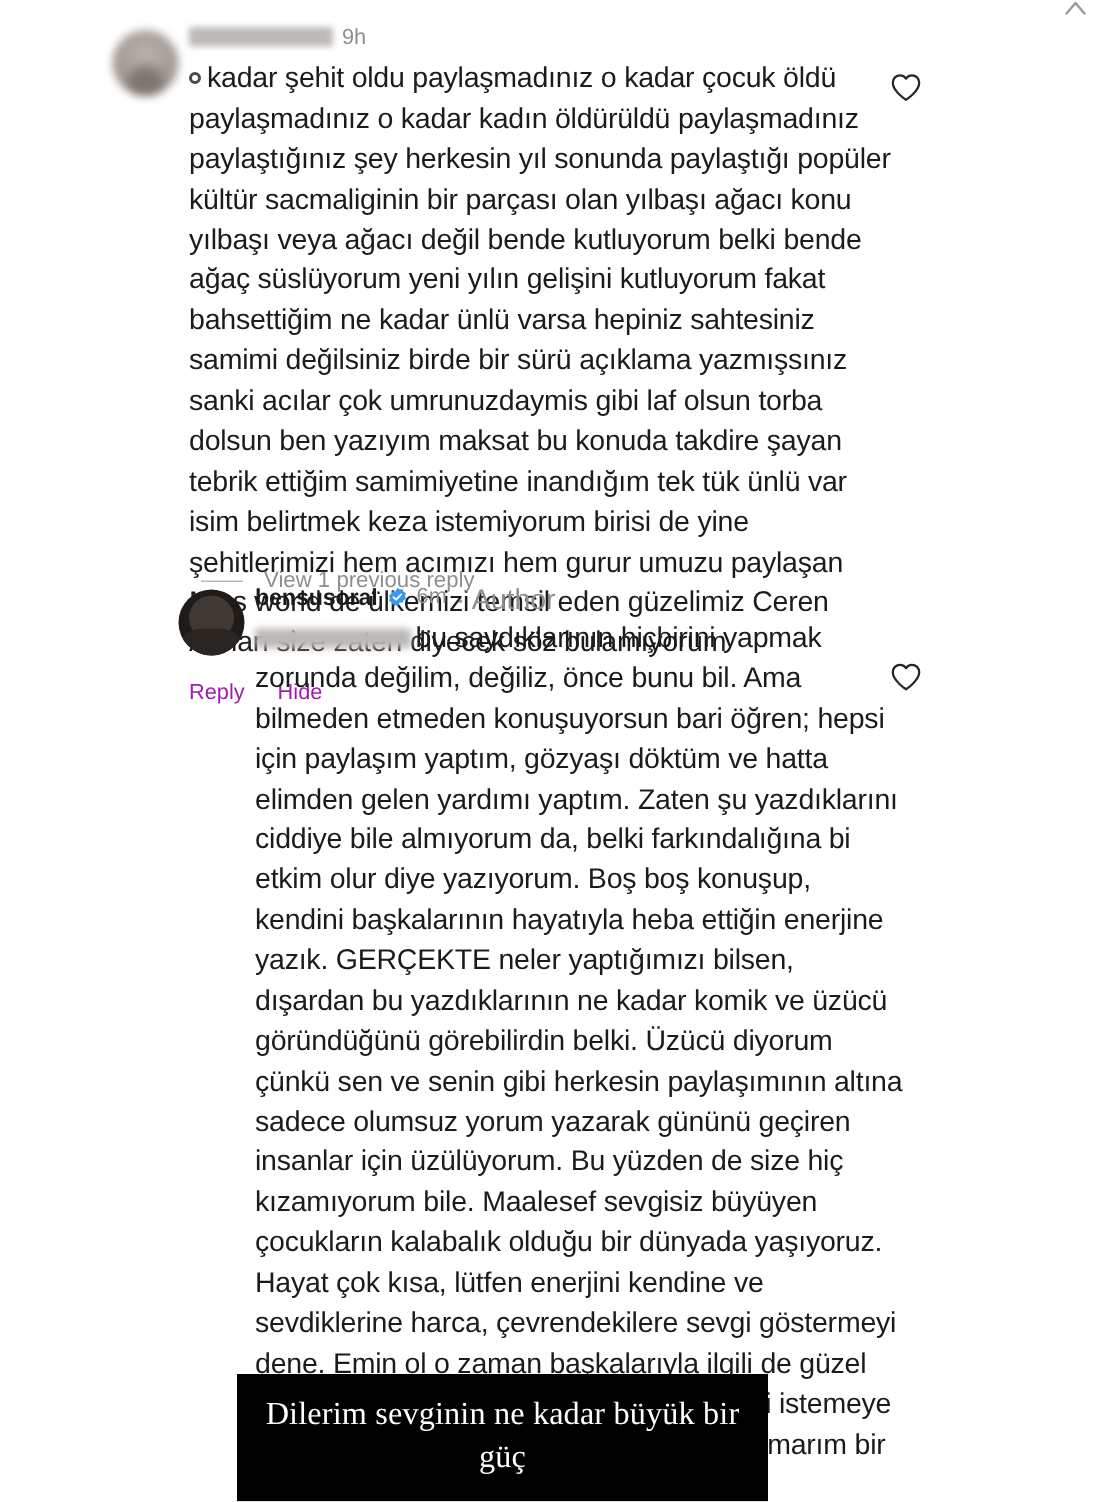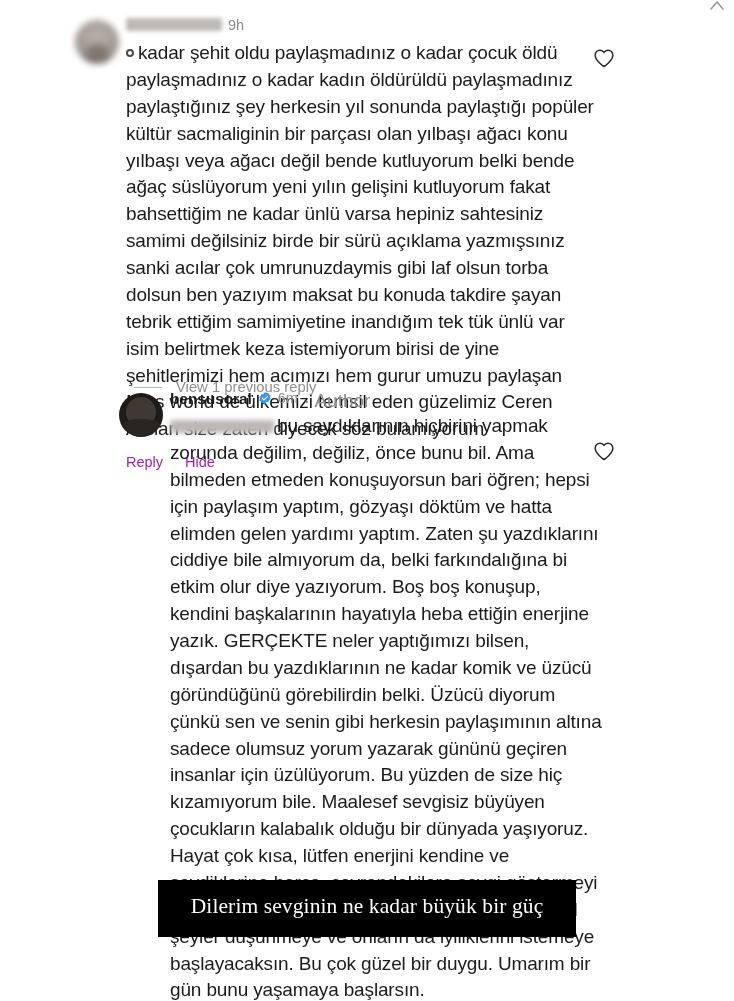--- a/index.html
+++ b/index.html
@@ -185,22 +185,22 @@
     right: 10px;
     top: 0px;
     width: 14px;
     height: 10px;
   }
 
   
   .banner {
     position: absolute;
     left: 158px;
-    top: 880px;
-    width: 418px;
+    top: 916px;
+    width: 354px;
     background: #000000;
     padding: 12px 18px 16px 18px;
   }
   .banner-line {
     color: #ffffff;
     font-family: "Liberation Serif", serif;
     font-size: 21.5px;
     line-height: 1.33;
     text-align: center;
     letter-spacing: 0.1px;

